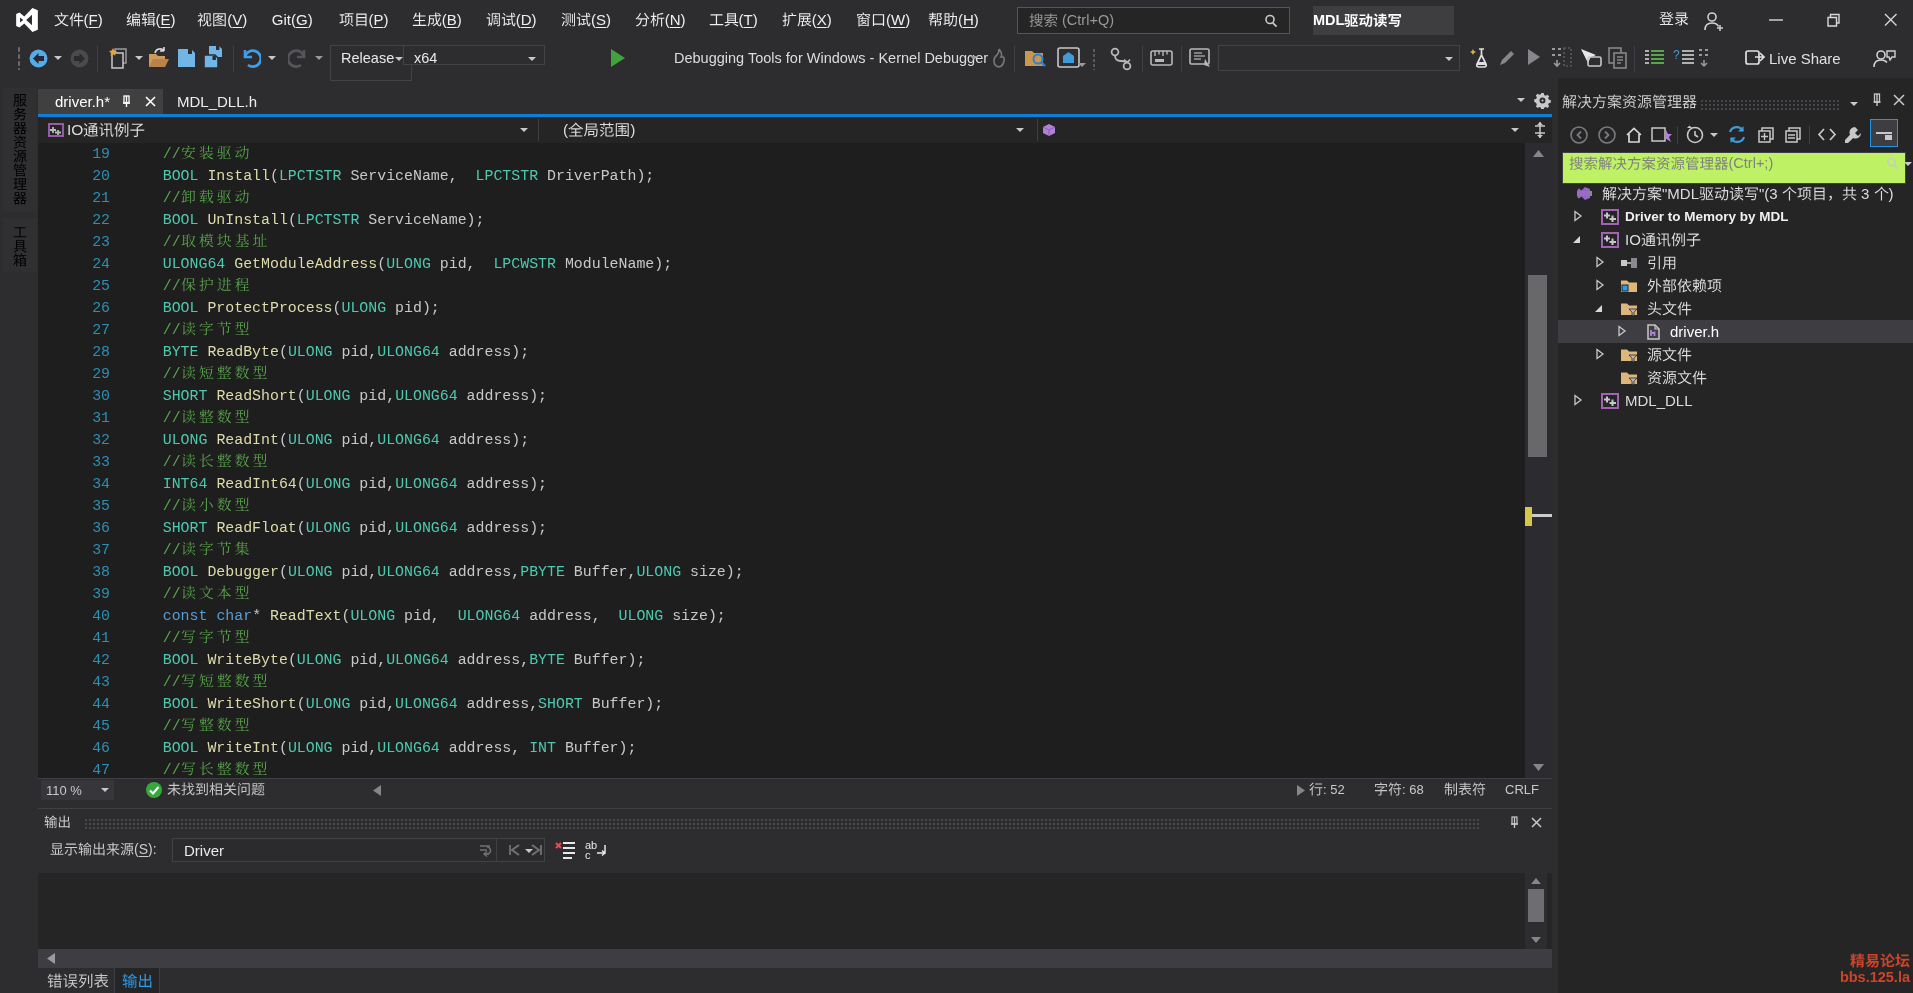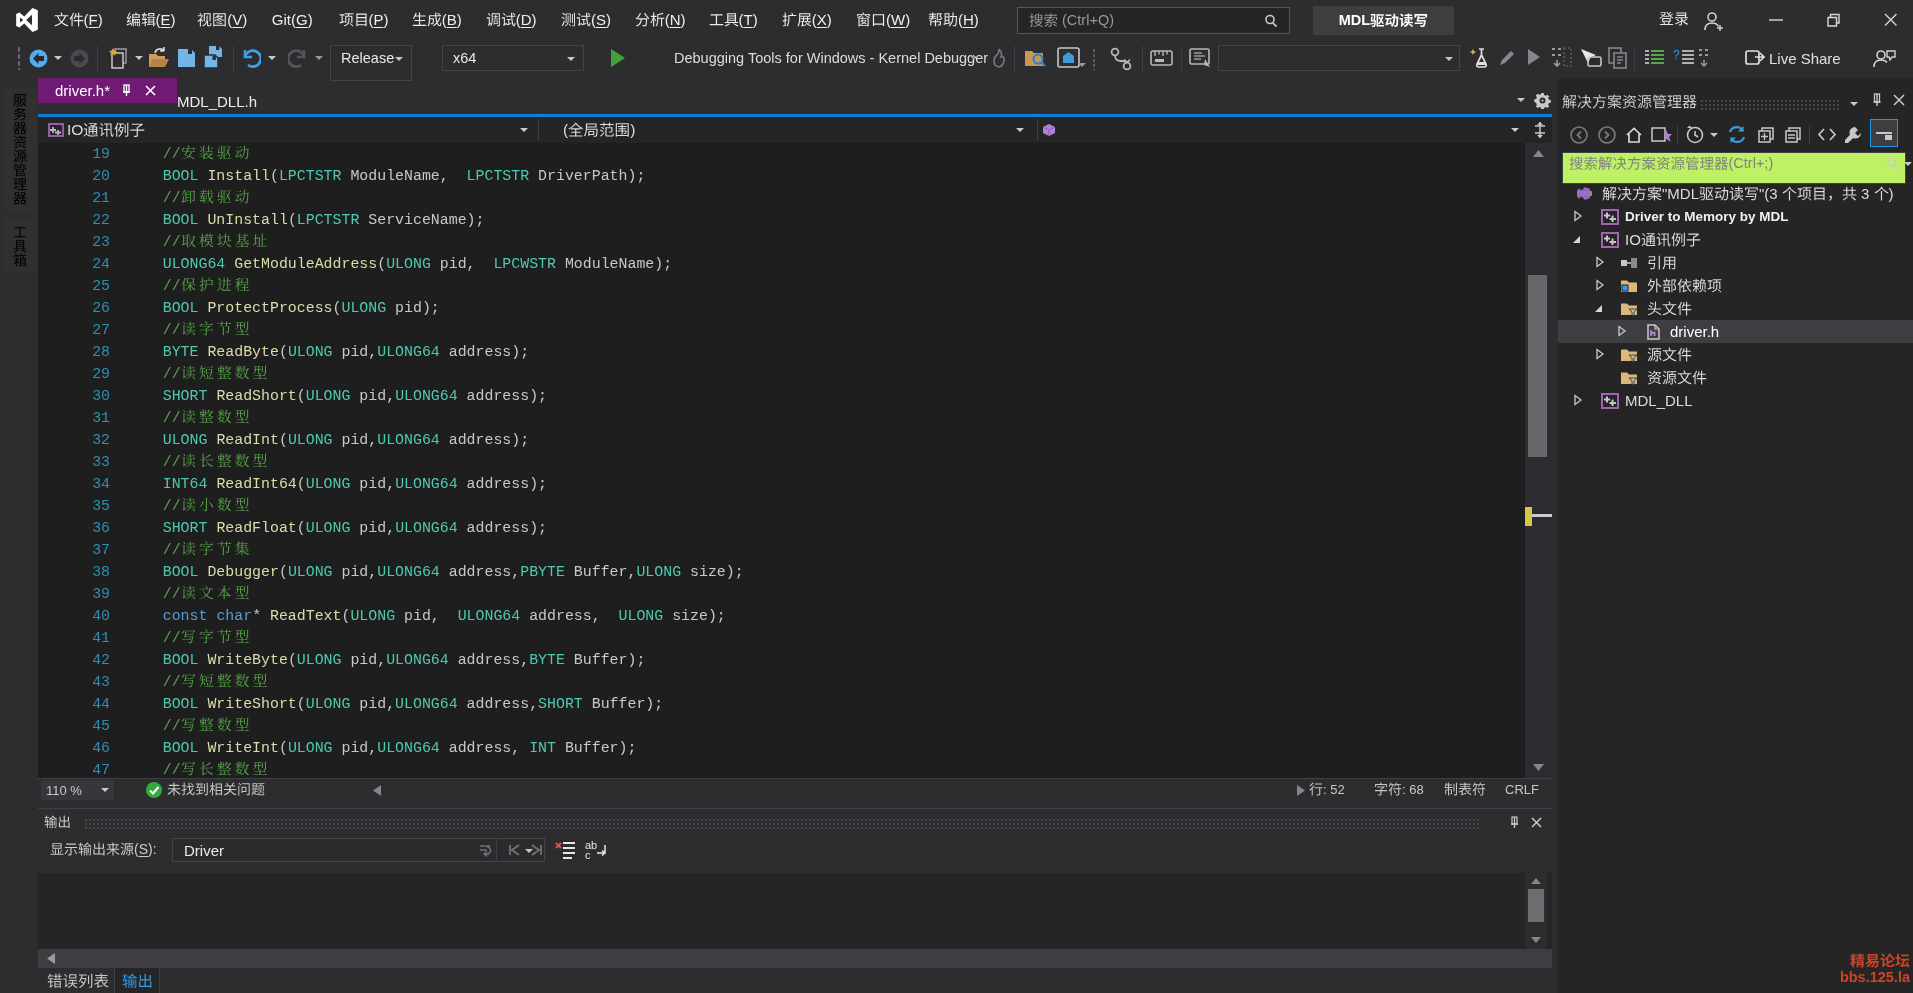--- a/index.html
+++ b/index.html
@@ -11,21 +11,21 @@
 .mi{position:absolute;top:11px;font-size:15px;color:#eee;white-space:nowrap}
 #tbar{left:0;top:40px;width:1913px;height:38px}
 .combo{position:absolute;border:1px solid #434346;background:#2d2d30;color:#e8e8e8;
  font-size:14.5px;line-height:24px;white-space:nowrap}
 .car{position:absolute;width:0;height:0;border:4px solid transparent;border-top-color:#999;border-bottom-width:0}
 .car.w{border-top-color:#c8c8c8}
 .sep{position:absolute;width:1px;background:#3f3f46}
 #lstrip{left:0;top:78px;width:38px;height:915px;background:#2d2d30}
 .vtab{position:absolute;left:3px;width:34px;background:#303033;color:#d2d2d2;text-align:center}
 #edit{left:38px;top:78px;width:1514px;height:722px}
-#tabact{left:0;top:0;width:139px;height:25px;background:#701a75;color:#fff;font-size:15px;line-height:25px}
+#tabact{left:0;top:11px;width:125px;height:25px;background:#404040;color:#fff;font-size:15px;line-height:25px}
 #tabina{left:127px;top:11px;width:90px;height:25px;color:#ececec;font-size:15px;line-height:25px;padding-left:12px}
 #bluline{left:0;top:36px;width:1514px;height:3px;background:#0e7fd9}
 #navbar{left:0;top:39px;width:1514px;height:26px;background:#252526;color:#dcdcdc;font-size:15.5px;line-height:26px}
 #code{left:0;top:65px;width:1487px;height:635px;background:#1e1e1e;overflow:hidden}
 pre{position:absolute;font-family:"Liberation Mono",monospace;font-size:14.9px;line-height:22px}
 #nums{left:16px;top:-0.5px;width:56px;text-align:right;color:#2c8fb3}
 #src{left:89px;top:-0.5px}
 #src i{font-style:normal}
 i.t{color:#4ec9b0}i.f{color:#dcdcaa}i.n{color:#c8c8c8}i.k{color:#569cd6}i.c{color:#57a64a}
 #vsb{left:1487px;top:65px;width:27px;height:635px;background:#2c2c30}
@@ -95,21 +95,21 @@
 <div class="a" style="left:1017px;top:7px;width:273px;height:27px;background:#252526;border:1px solid #55555c">
  <span class="a" style="left:11px;top:4px;font-size:14.5px;color:#999"><svg class="cj" style="" width="29.0" height="14.5" viewBox="0 -880 2000 1000">
           <use href="#gs641c" x="0"></use>
           <use href="#gs7d22" x="1000"></use>
         </svg> (Ctrl+Q)</span>
  <svg class="a" style="left:245px;top:5px" width="16" height="16" viewBox="0 0 16 16">
         <circle cx="7" cy="6.5" r="4" fill="none" stroke="#c8c8c8" stroke-width="1.6"></circle>
         <path d="M9.8 9.8 L13.6 13.6" stroke="#c8c8c8" stroke-width="1.8"></path>
       </svg>
 </div>
-<div class="a" style="left:1313px;top:6px;width:141px;height:29px;background:#3e3e40;color:#fff;font-weight:bold;font-size:14.5px;text-align:center;line-height:29px">MDL<svg class="cj" style="" width="58.0" height="14.5" viewBox="0 -880 4000 1000">
+<div class="a" style="left:1313px;top:6px;width:141px;height:29px;background:#3e3e40;color:#fff;font-weight:bold;font-size:14.5px;line-height:29px">MDL<svg class="cj" style="" width="58.0" height="14.5" viewBox="0 -880 4000 1000">
         <use href="#gb9a71" x="0"></use>
         <use href="#gb52a8" x="1000"></use>
         <use href="#gb8bfb" x="2000"></use>
         <use href="#gb5199" x="3000"></use>
       </svg></div>
 <span class="a" style="left:1659px;top:10px;font-size:15px;color:#e8e8e8"><svg class="cj" style="" width="30.0" height="15" viewBox="0 -880 2000 1000">
         <use href="#gs767b" x="0"></use>
         <use href="#gs5f55" x="1000"></use>
       </svg></span>
 <svg class="a" style="left:1701px;top:10px" width="26" height="22" viewBox="0 0 26 22">
@@ -166,21 +166,21 @@
       <path d="M4 2 v7 h7" fill="none" stroke="#3e9ee8" stroke-width="2.6"></path>
       <path d="M4 9 a8 8 0 1 1 3 8" fill="none" stroke="#3e9ee8" stroke-width="2.8"></path>
     </svg>
 <div class="car w" style="left:268px;top:16px"></div>
 <svg class="a" style="left:288px;top:8px" width="20" height="20">
       <path d="M16 2 v7 h-7" fill="none" stroke="#55555a" stroke-width="2.6"></path>
       <path d="M16 9 a8 8 0 1 0 -3 8" fill="none" stroke="#55555a" stroke-width="2.8"></path>
     </svg>
 <div class="car" style="left:315px;top:16px"></div>
 <div class="combo" style="left:330px;top:5px;width:82px;height:36px"><span style="padding-left:10px">Release</span><div class="car w" style="left:64px;top:11px"></div></div>
-<div class="combo" style="left:442px;top:5px;width:142px;height:26px"><span style="padding-left:10px">x64</span><div class="car w" style="left:124px;top:11px"></div></div>
+<div class="combo" style="left:403px;top:5px;width:142px;height:20px"><span style="padding-left:10px">x64</span><div class="car w" style="left:124px;top:11px"></div></div>
 <svg class="a" style="left:609px;top:8px" width="18" height="20">
       <path d="M2 1 L16 10 L2 19 Z" fill="#41a33c"></path>
     </svg>
 <span class="a" style="left:674px;top:10px;font-size:14.5px;color:#dcdcdc">Debugging Tools for Windows - Kernel Debugger</span>
 <div class="car" style="left:970px;top:16px"></div>
 <svg class="a" style="left:990px;top:7px" width="18" height="22">
       <path d="M9 2 Q13 7 11 10 Q15 9 14 14 Q13 19 9 20 Q4 19 4 14 Q4 10 7 8 Q9 6 9 2" fill="none" stroke="#77777b" stroke-width="1.6"></path>
     </svg>
 <div class="sep" style="left:1014px;top:6px;height:26px"></div>
 <svg class="a" style="left:1023px;top:7px" width="26" height="22">
@@ -359,21 +359,21 @@
 44
 45
 46
 47</pre>
   <pre id="src">    <i class="c">//<svg class="cj" style="" width="71.5" height="14.9" viewBox="0 -880 4800 1000">
             <use href="#gf5b89" x="0"></use>
             <use href="#gf88c5" x="1200"></use>
             <use href="#gf9a71" x="2400"></use>
             <use href="#gf52a8" x="3600"></use>
           </svg></i>
-    <i class="t">BOOL</i><i class="n"> </i><i class="f">Install</i><i class="n">(</i><i class="t">LPCTSTR</i><i class="n"> ModuleName,  </i><i class="t">LPCTSTR</i><i class="n"> DriverPath);</i>
+    <i class="t">BOOL</i><i class="n"> </i><i class="f">Install</i><i class="n">(</i><i class="t">LPCTSTR</i><i class="n"> ServiceName,  </i><i class="t">LPCTSTR</i><i class="n"> DriverPath);</i>
     <i class="c">//<svg class="cj" style="" width="71.5" height="14.9" viewBox="0 -880 4800 1000">
             <use href="#gf5378" x="0"></use>
             <use href="#gf8f7d" x="1200"></use>
             <use href="#gf9a71" x="2400"></use>
             <use href="#gf52a8" x="3600"></use>
           </svg></i>
     <i class="t">BOOL</i><i class="n"> </i><i class="f">UnInstall</i><i class="n">(</i><i class="t">LPCTSTR</i><i class="n"> ServiceName);</i>
     <i class="c">//<svg class="cj" style="" width="89.4" height="14.9" viewBox="0 -880 6000 1000">
             <use href="#gf53d6" x="0"></use>
             <use href="#gf6a21" x="1200"></use>

